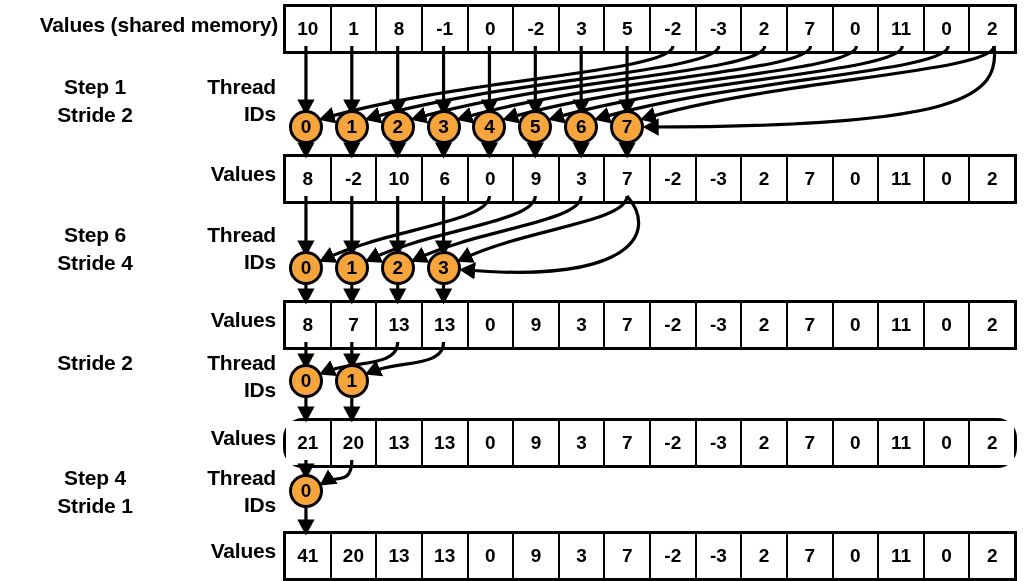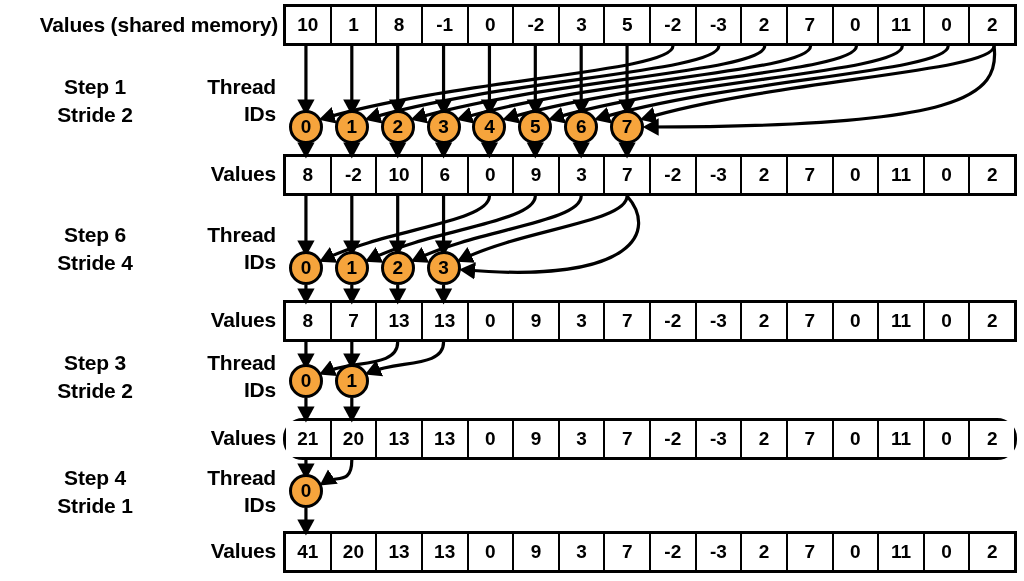--- a/index.html
+++ b/index.html
@@ -43,21 +43,21 @@
     letter-spacing: -0.2px;
   }
   .row-caption.wide {
     width: 278px;
     left: 0;
   }
   
   .array {
     position: absolute;
     left: 283px;
-    height: 42px;
+    height: 50px;
     display: flex;
     border: 3px solid #000;
     box-sizing: border-box;
     background: #7f1d1d;
   }
   .cell {
     flex: 1 1 0;
     border-right: 2px solid #000;
     box-sizing: border-box;
     display: flex;
@@ -259,21 +259,20 @@
       <div class="cell">-3</div>
       <div class="cell">2</div>
       <div class="cell">7</div>
       <div class="cell">0</div>
       <div class="cell">11</div>
       <div class="cell">0</div>
       <div class="cell">2</div>
     </div>
 
   <div class="step-label" style="top:349px;">
-    <div>Step 3</div>
     <div>Stride 2</div>
   </div>
   <div class="row-caption" style="top:349px;">
     <div>Thread</div>
     <div>IDs</div>
   </div>
   <div id="tids-3">
       <div class="tid" style="left: 288.938px; top: 364px;">0</div>
       <div class="tid" style="left: 334.812px; top: 364px;">1</div>
     </div>

